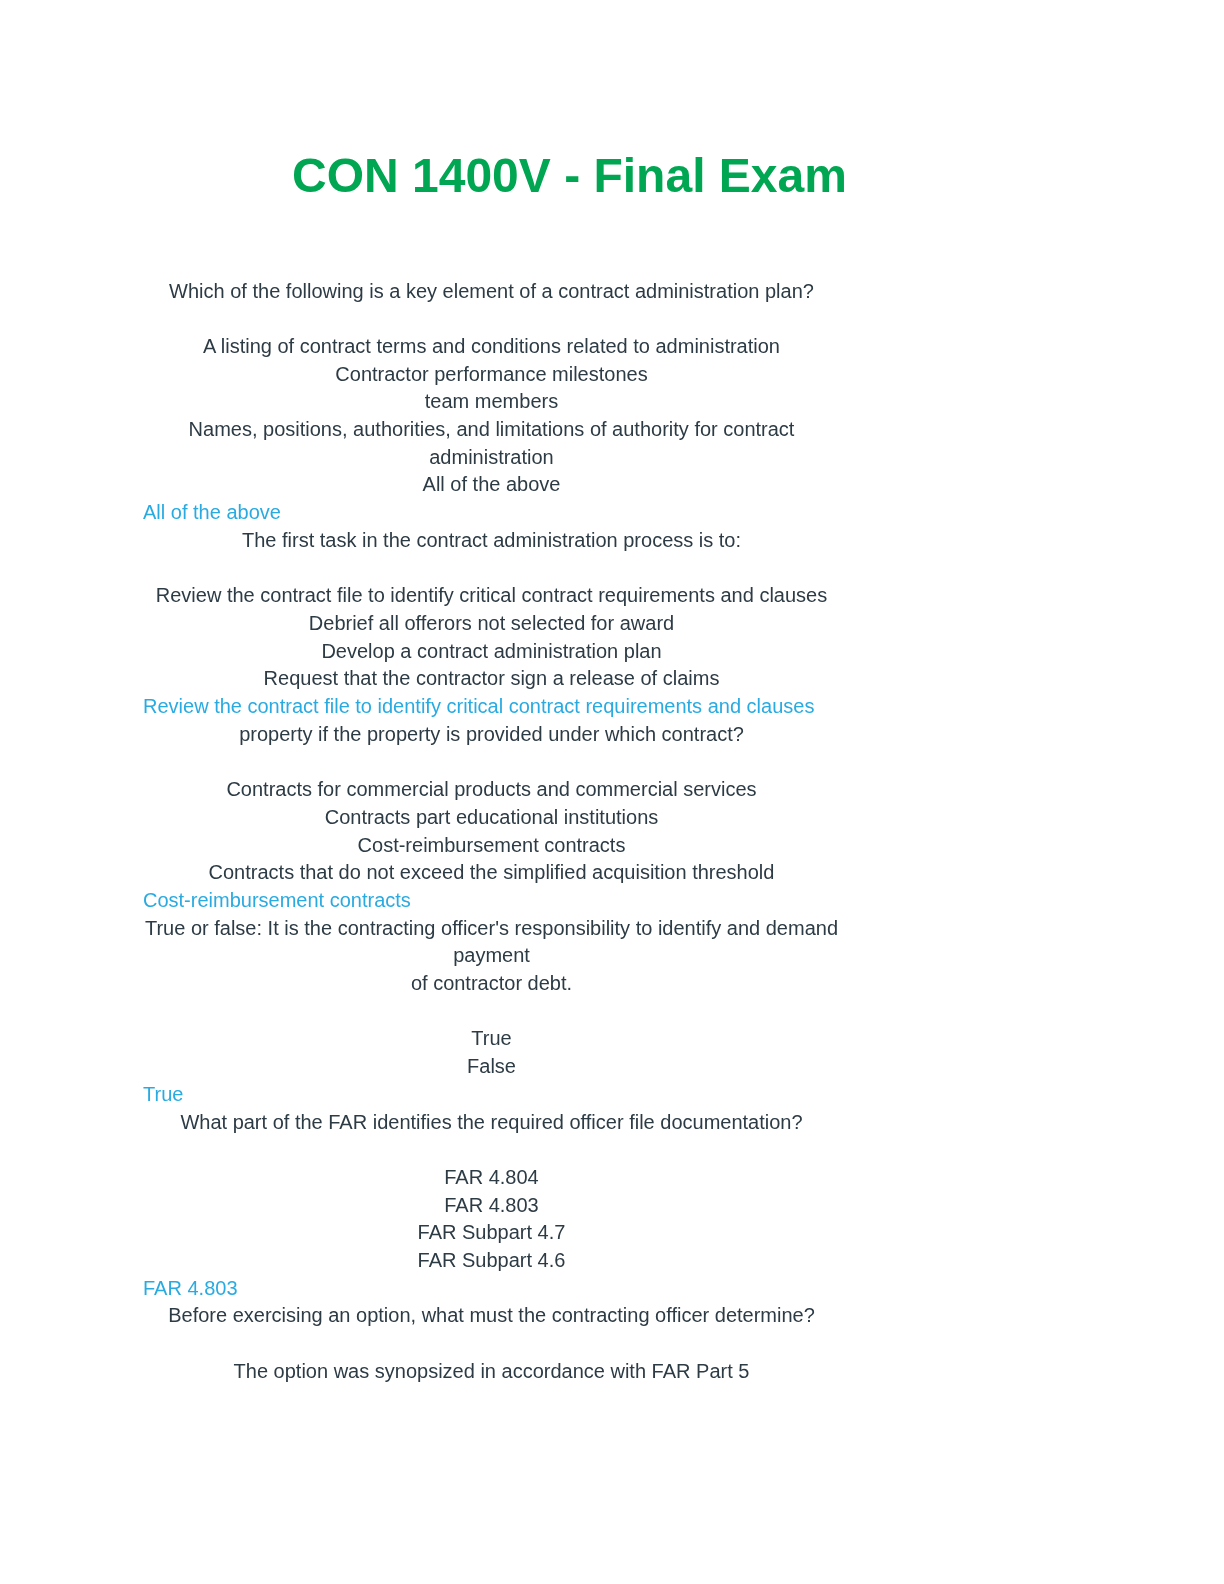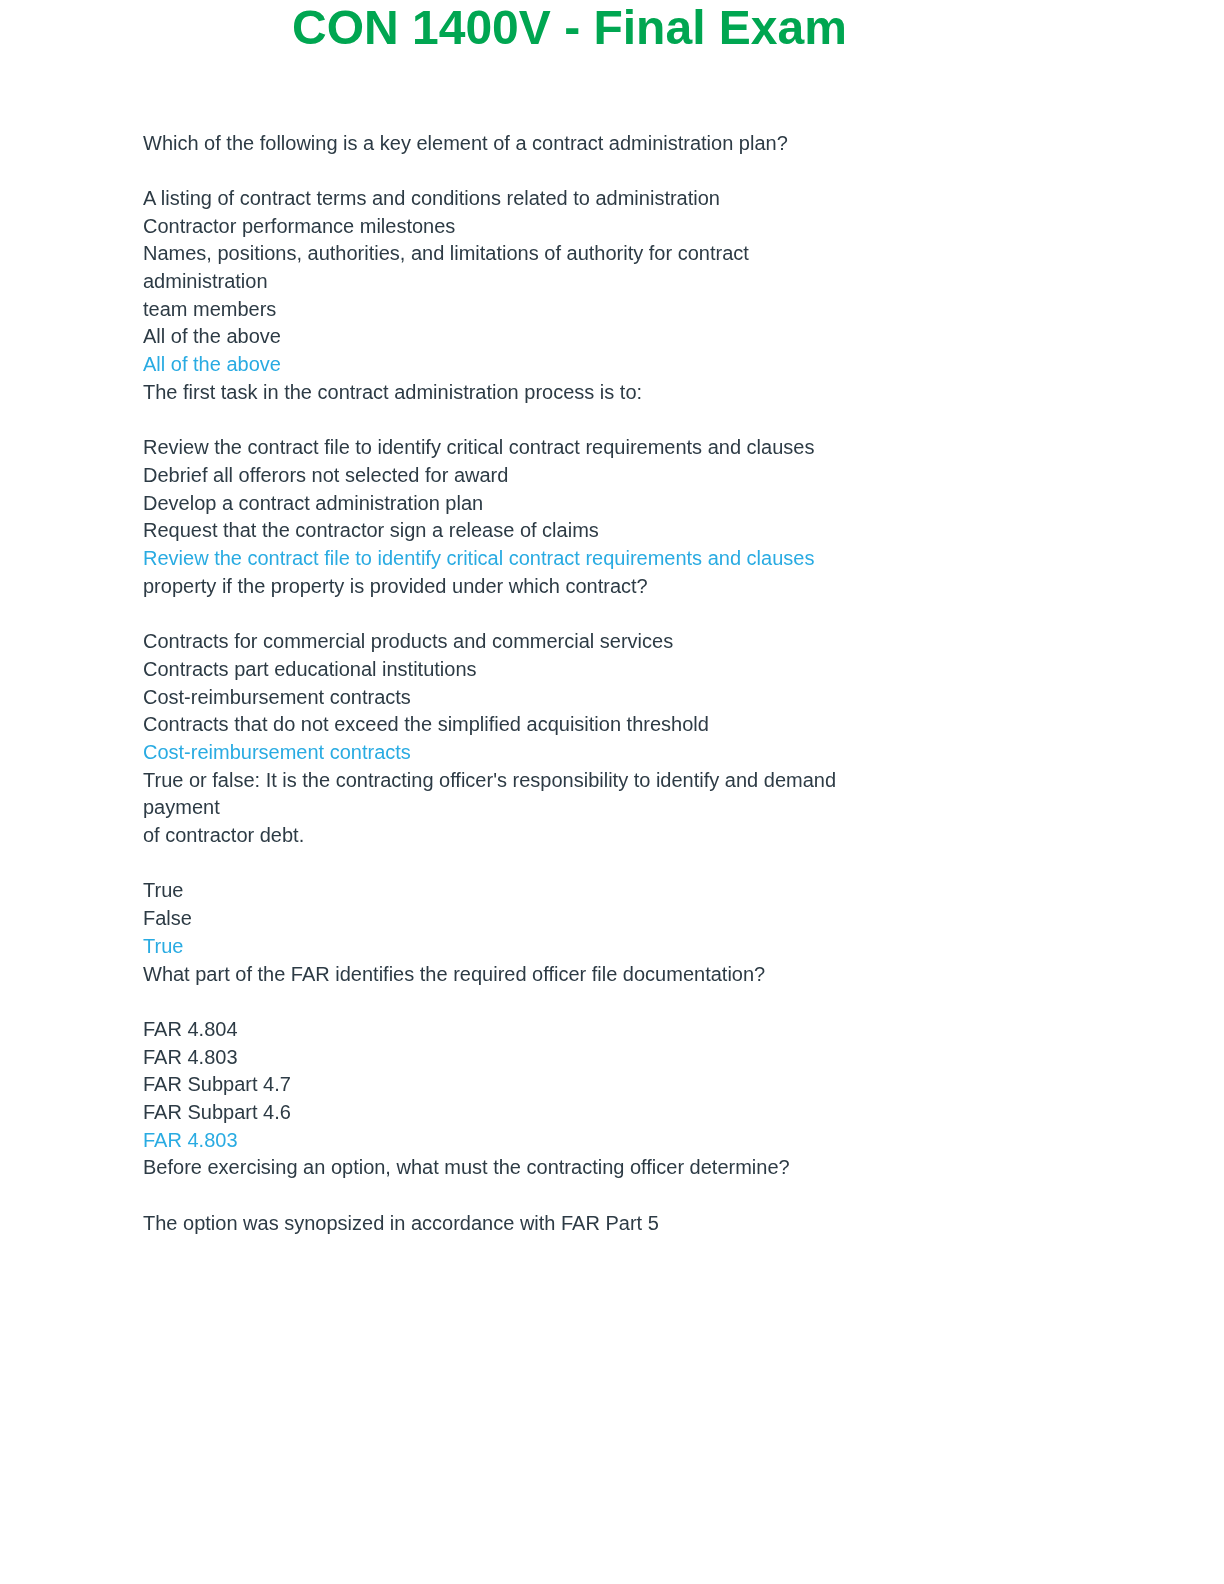--- a/index.html
+++ b/index.html
@@ -5,20 +5,21 @@
   html, body {
     margin: 0;
     padding: 0;
     background: #ffffff;
   }
   .page {
     position: relative;
     width: 980px;
     height: 1584px;
     box-sizing: border-box;
+    padding-top: 148px;
     background: #ffffff;
     font-family: "Liberation Sans", "DejaVu Sans", sans-serif;
     color: #2d3b45;
     overflow: hidden;
   }
   h1.title {
     margin: 0 0 74.5px 292px;
     padding: 0;
     font-size: 48px;
     line-height: 55px;
@@ -26,21 +27,21 @@
     color: #00a651;
     white-space: nowrap;
   }
   .content {
     margin: 0 140px 0 143px;
     font-size: 20px;
     line-height: 27.7px;
   }
   .qa { margin: 0; padding: 0; }
   .question { margin: 0 0 27.7px 0; }
-  .question .line, .option .line { margin: 0; }
+  .question .line, .option .line { margin: 0; text-align: center; }
   .answer { color: #29abe2; }
 </style>
 </head>
 <body>
 
 <div class="page">
 
   <h1 class="title">CON 1400V - Final Exam</h1>
 
   <div class="content">
@@ -50,22 +51,22 @@
         <div class="line">Which of the following is a key element of a contract administration plan?</div>
       </div>
       <div class="options">
         <div class="option">
             <div class="line">A listing of contract terms and conditions related to administration</div>
           </div>
         <div class="option">
             <div class="line">Contractor performance milestones</div>
           </div>
         <div class="option">
+          <div class="line">team members</div>
           <div class="line">Names, positions, authorities, and limitations of authority for contract administration</div>
-          <div class="line">team members</div>
         </div>
         <div class="option">
             <div class="line">All of the above</div>
           </div>
       </div>
       <div class="answer">All of the above</div>
     </section>
 
     <section class="qa">
       <div class="question">

